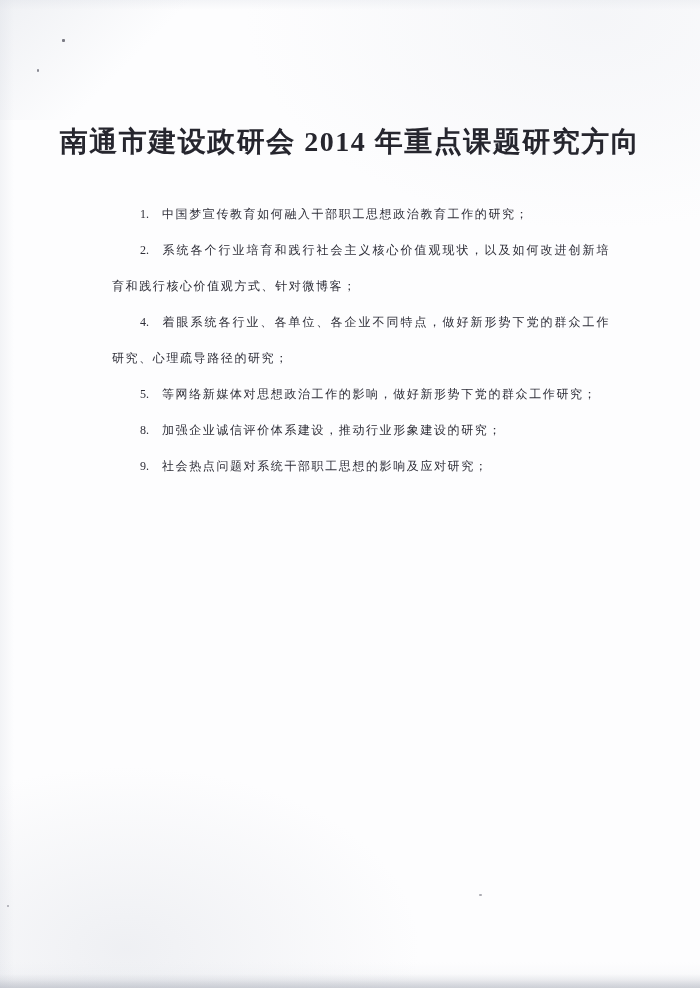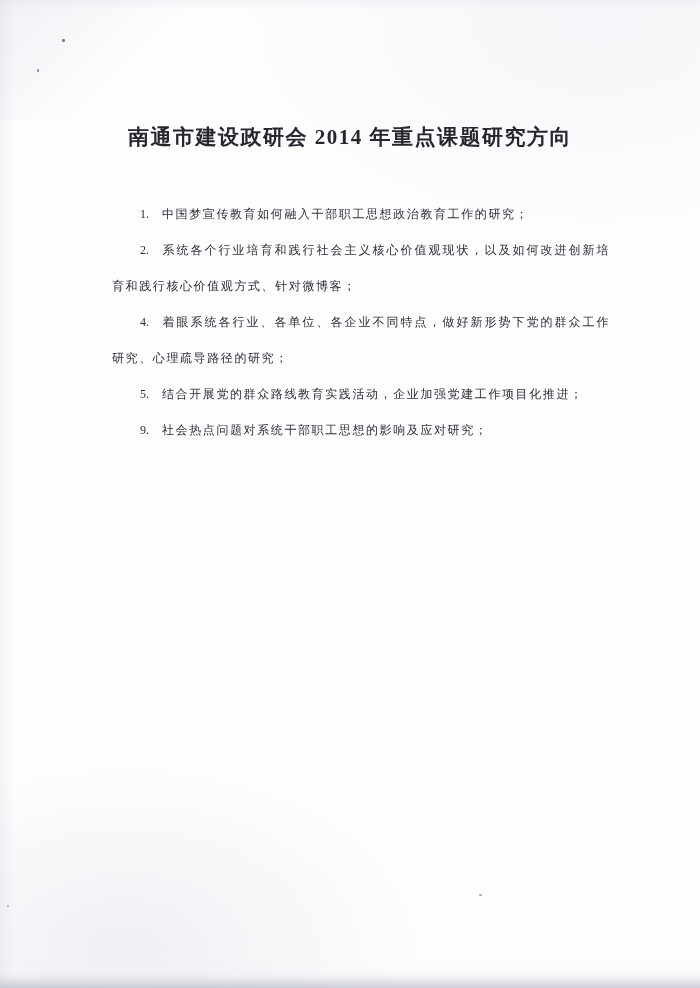--- a/index.html
+++ b/index.html
@@ -22,21 +22,21 @@
     overflow: hidden;
     font-family: "Liberation Serif", "DejaVu Serif", serif;
     color: #2e2e38;
   }
   .title {
     position: absolute;
     top: 123px;
     left: 0;
     width: 100%;
     text-align: center;
-    font-size: 21px;
+    font-size: 28px;
     font-weight: bold;
     letter-spacing: 1.5px;
     color: #26262e;
     white-space: nowrap;
   }
   .body-block {
     position: absolute;
     top: 196px;
     left: 112px;
     width: 498px;
@@ -94,20 +94,23 @@
     <p class="para">
       <span class="item-number">1.</span><span>中国梦宣传教育如何融入干部职工思想政治教育工作的研究；</span>
     </p>
     <p class="para">
       <span class="item-number">2.</span><span>系统各个行业培育和践行社会主义核心价值观现状，以及如何改进创新培育和践行核心价值观方式、针对微博客；</span>
     </p>
     <p class="para">
       <span class="item-number">4.</span><span>着眼系统各行业、各单位、各企业不同特点，做好新形势下党的群众工作研究、心理疏导路径的研究；</span>
     </p>
     <p class="para">
-      <span class="item-number">5.</span><span>结合开展党的群众路线教育实践活动，企业加强党建工作项目化推进；</span>
+      <span class="item-number">5.</span><span>等网络新媒体对思想政治工作的影响，做好新形势下党的群众工作研究；</span>
+    </p>
+    <p class="para">
+      <span class="item-number">8.</span><span>加强企业诚信评价体系建设，推动行业形象建设的研究；</span>
     </p>
     <p class="para">
       <span class="item-number">9.</span><span>社会热点问题对系统干部职工思想的影响及应对研究；</span>
     </p>
   </div>
 
 </div>
 
 </body></html>

